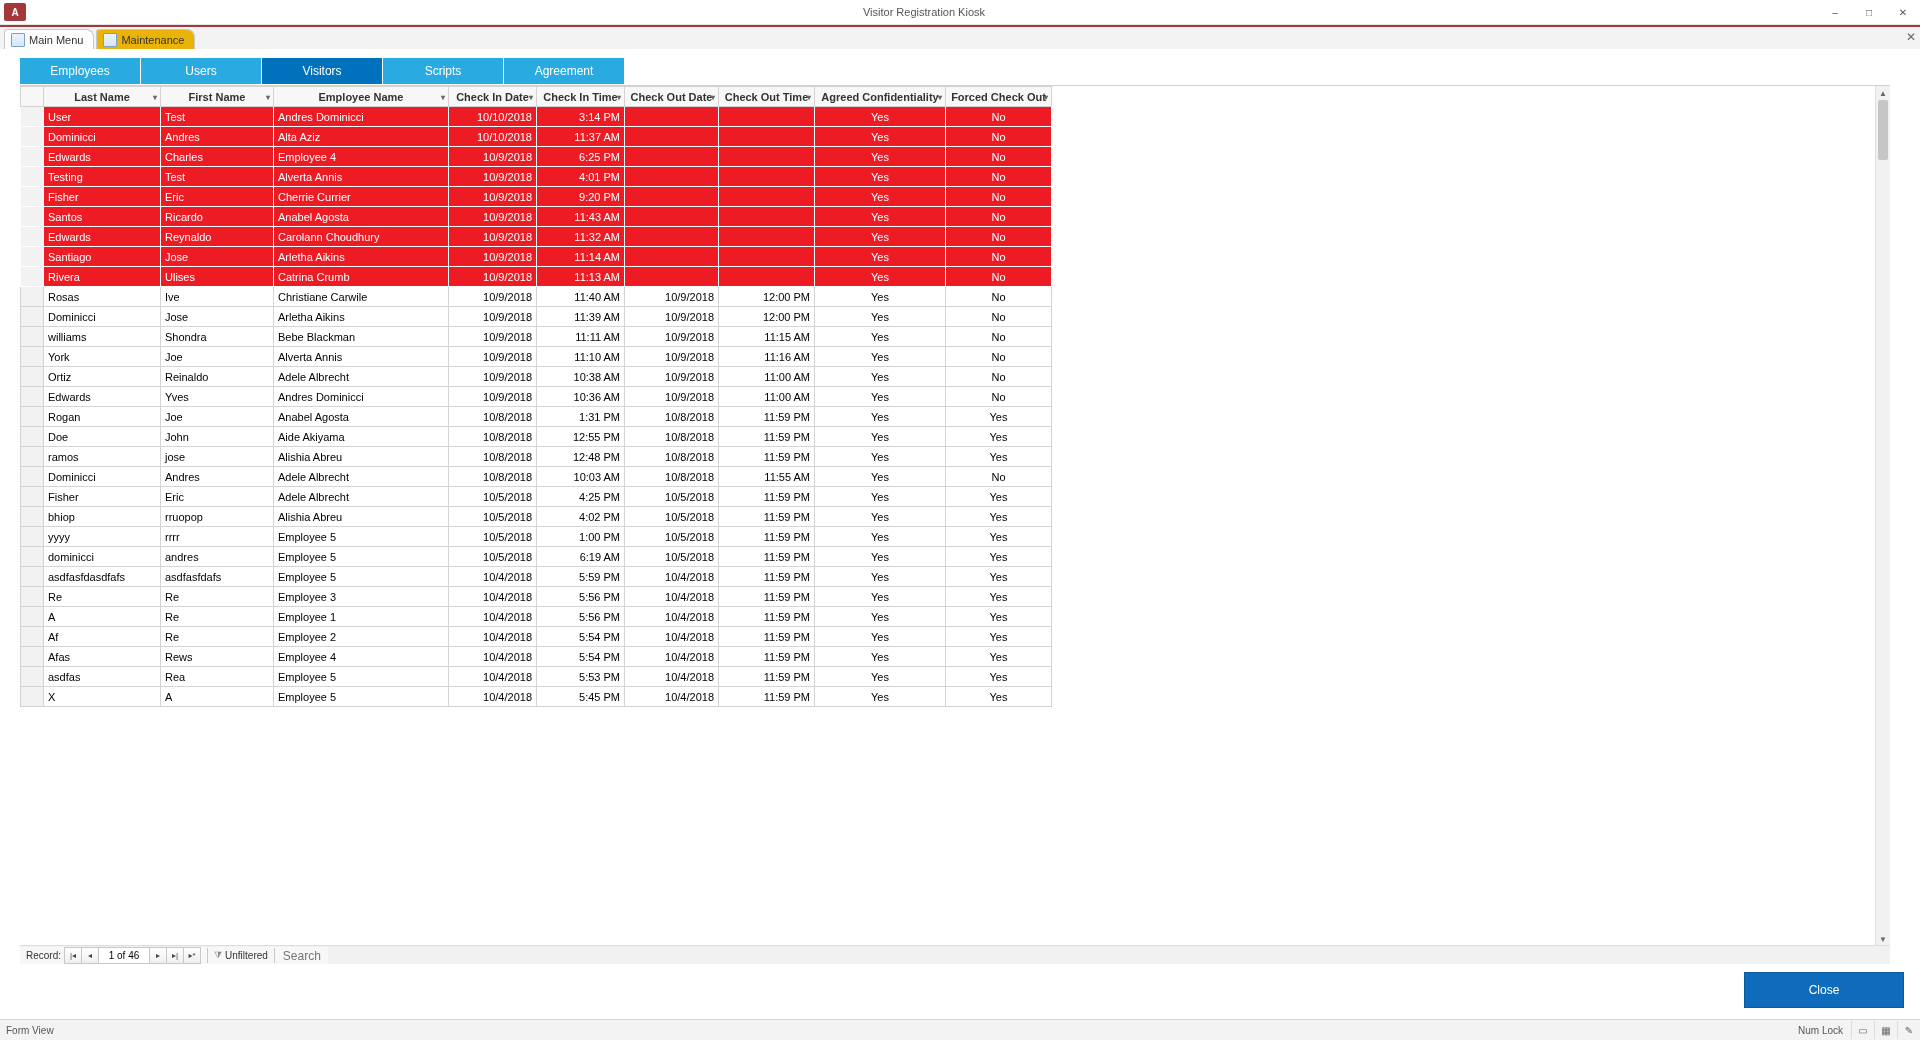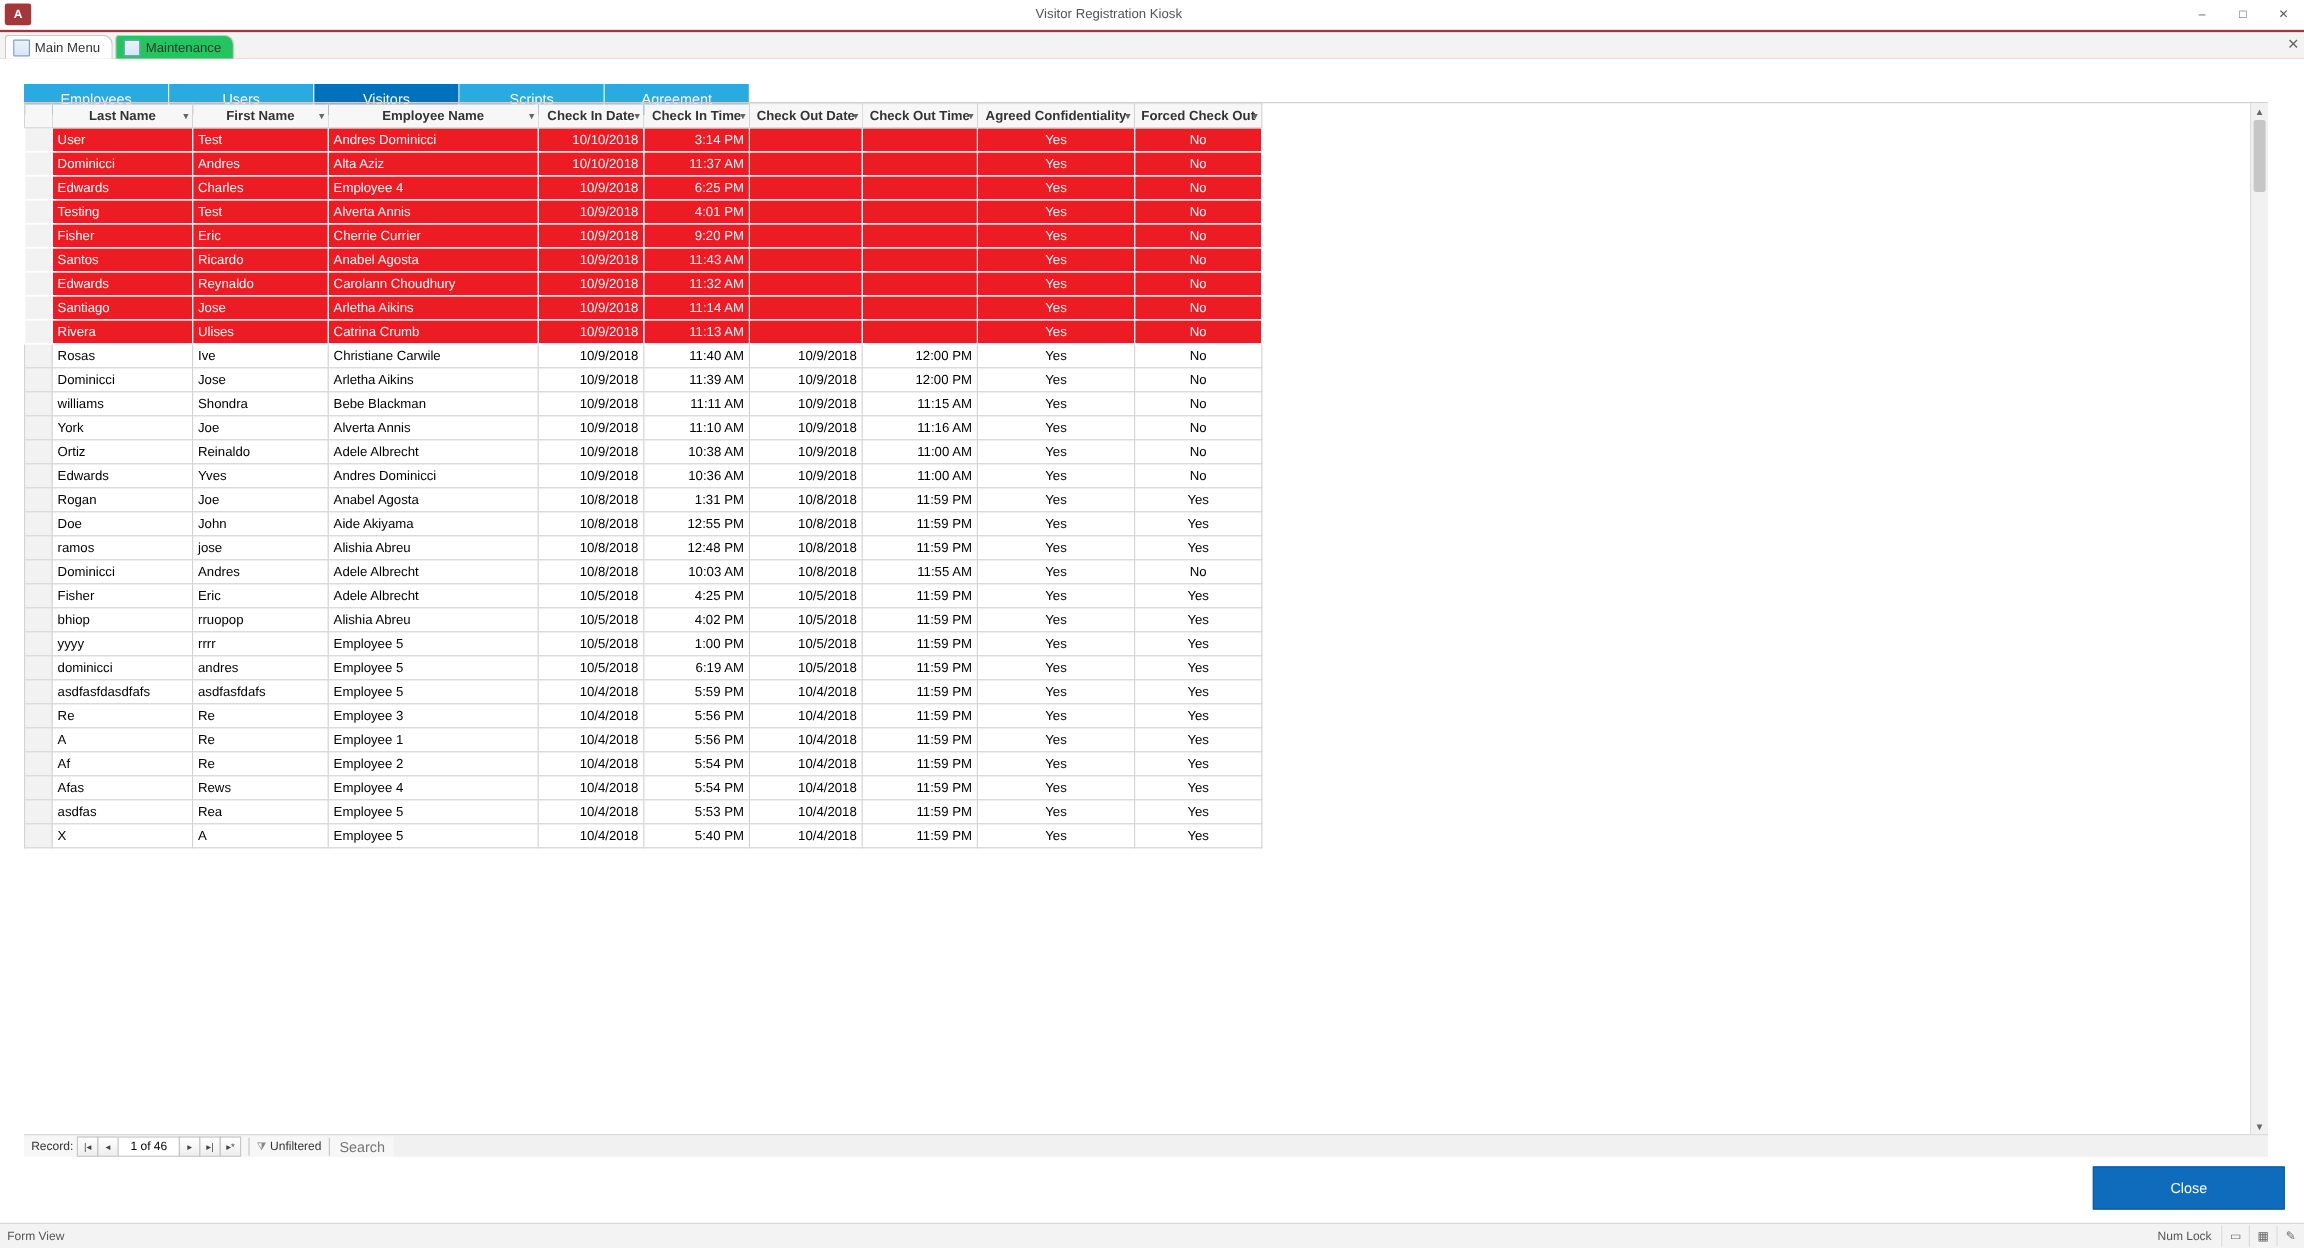--- a/index.html
+++ b/index.html
@@ -6,29 +6,29 @@
   
   .titlebar { height:24px; background:#fff; border-bottom:1px solid #e5e5e5; display:flex; align-items:center; }
   .titlebar .app-icon { width:22px; height:18px; margin:2px 4px; background:#a4373a; border-radius:2px; position:relative; display:flex; align-items:center; justify-content:center; color:#fff; font-weight:bold; font-size:10px; }
   .titlebar .title { flex:1; text-align:center; color:#555; font-size:11px; }
   .titlebar .win-btns { display:flex; }
   .titlebar .win-btn { width:34px; height:24px; display:flex; align-items:center; justify-content:center; color:#555; font-family: "Segoe UI Symbol", sans-serif; font-size:10px; }
   .accent-line { height:2px; background:#a4373a; }
   
   .doc-tabs { height:22px; background:#f3f3f3; border-bottom:5px solid #ef4444; display:flex; align-items:flex-end; padding-left:4px; position:relative; }
   .doc-tab { height:19px; padding:0 10px 0 6px; margin-right:2px; border:1px solid #c8c8c8; border-bottom:none; border-top-left-radius:3px; border-top-right-radius:8px; background:#fdfdfd; display:flex; align-items:center; gap:4px; font-size:11px; color:#333; position:relative; }
-  .doc-tab.active { background:#22c55e;margin-top:36px; }
+  .doc-tab.active { background:#eab308;margin-top:36px; }
   .doc-tab .tab-icon { width:12px; height:12px; border:1px solid #7aa0c4; background:linear-gradient(#eaf2fb,#d5e6f7); border-radius:1px; }
   .doc-tabs .doc-close { position:absolute; right:4px; top:3px; font-size:12px; color:#666; }
   
   .form-area { position:absolute; left:0; right:0; top:49px; bottom:20px; background:#fff; }
   
   .subtabs-wrap { padding:9px 0 0 20px; }
   .subtabs { display:flex; }
-  .subtab { width:120px; height:26px; display:flex; align-items:center; justify-content:center; color:#fff; font-size:12px; cursor:default; border-right:1px solid #fff;margin-top:12px; }
+  .subtab { width:120px; height:26px; display:flex; align-items:center; justify-content:center; color:#fff; font-size:12px; cursor:default; border-right:1px solid #fff; }
   .subtab.light { background:#29abe2; }
   .subtab.active { background:#0071bc; }
   
   .grid-wrap { position:absolute; left:20px; top:36px; right:30px; bottom:56px; border-top:1px solid #d0d0d0; }
   .grid-scroll { position:absolute; left:0; right:14px; top:0; bottom:18px; overflow:hidden; }
   table.grid { border-collapse:collapse; table-layout:fixed; }
   table.grid th, table.grid td { border:1px solid #d4d4d4; height:19px; padding:0 4px; white-space:nowrap; overflow:hidden; }
   table.grid th { background:#f7f7f7; font-weight:bold; color:#333; position:relative; }
   table.grid th .drop { position:absolute; right:3px; top:50%; transform:translateY(-50%); font-size:8px; color:#666; }
   .rowhdr { width:14px; min-width:14px; background:#f2f2f2; }
@@ -486,21 +486,21 @@
               <td class="right">11:59 PM</td>
               <td class="center">Yes</td>
               <td class="center">Yes</td>
             </tr>
             <tr>
               <td class="rowhdr"></td>
               <td>X</td>
               <td>A</td>
               <td>Employee 5</td>
               <td class="right">10/4/2018</td>
-              <td class="right">5:40 PM</td>
+              <td class="right">5:45 PM</td>
               <td class="right">10/4/2018</td>
               <td class="right">11:59 PM</td>
               <td class="center">Yes</td>
               <td class="center">Yes</td>
             </tr>
           </tbody>
       </table>
     </div>
 
     <div class="vscroll">

